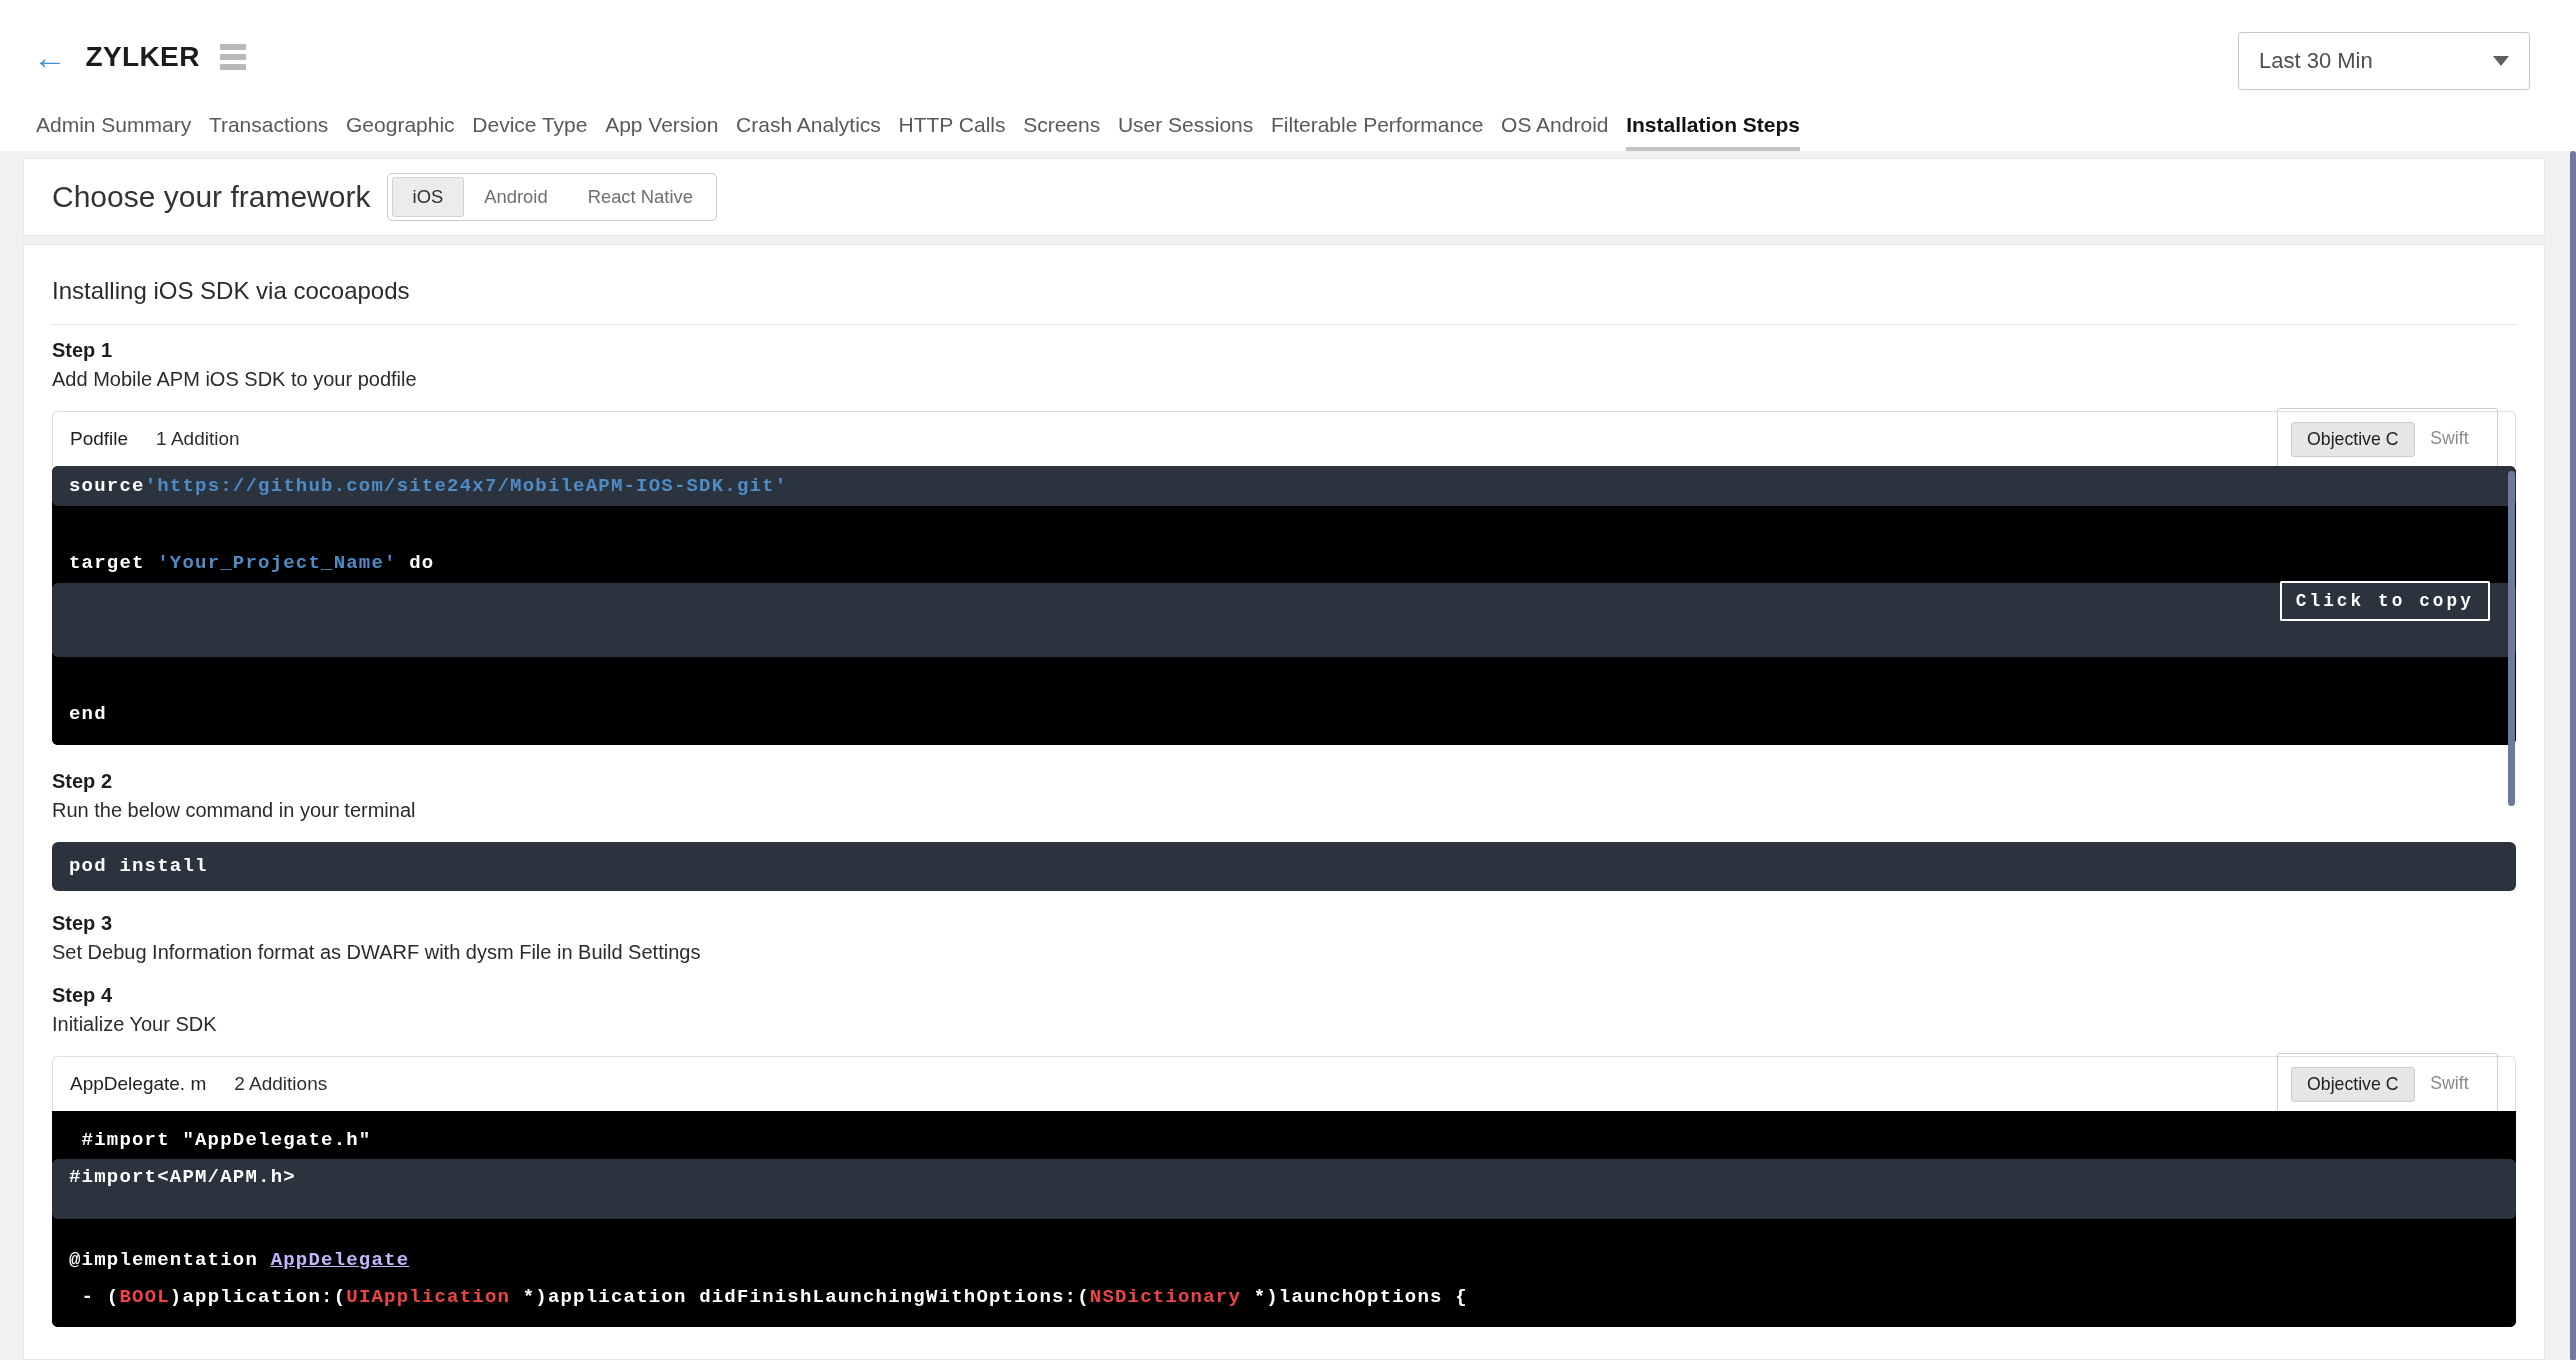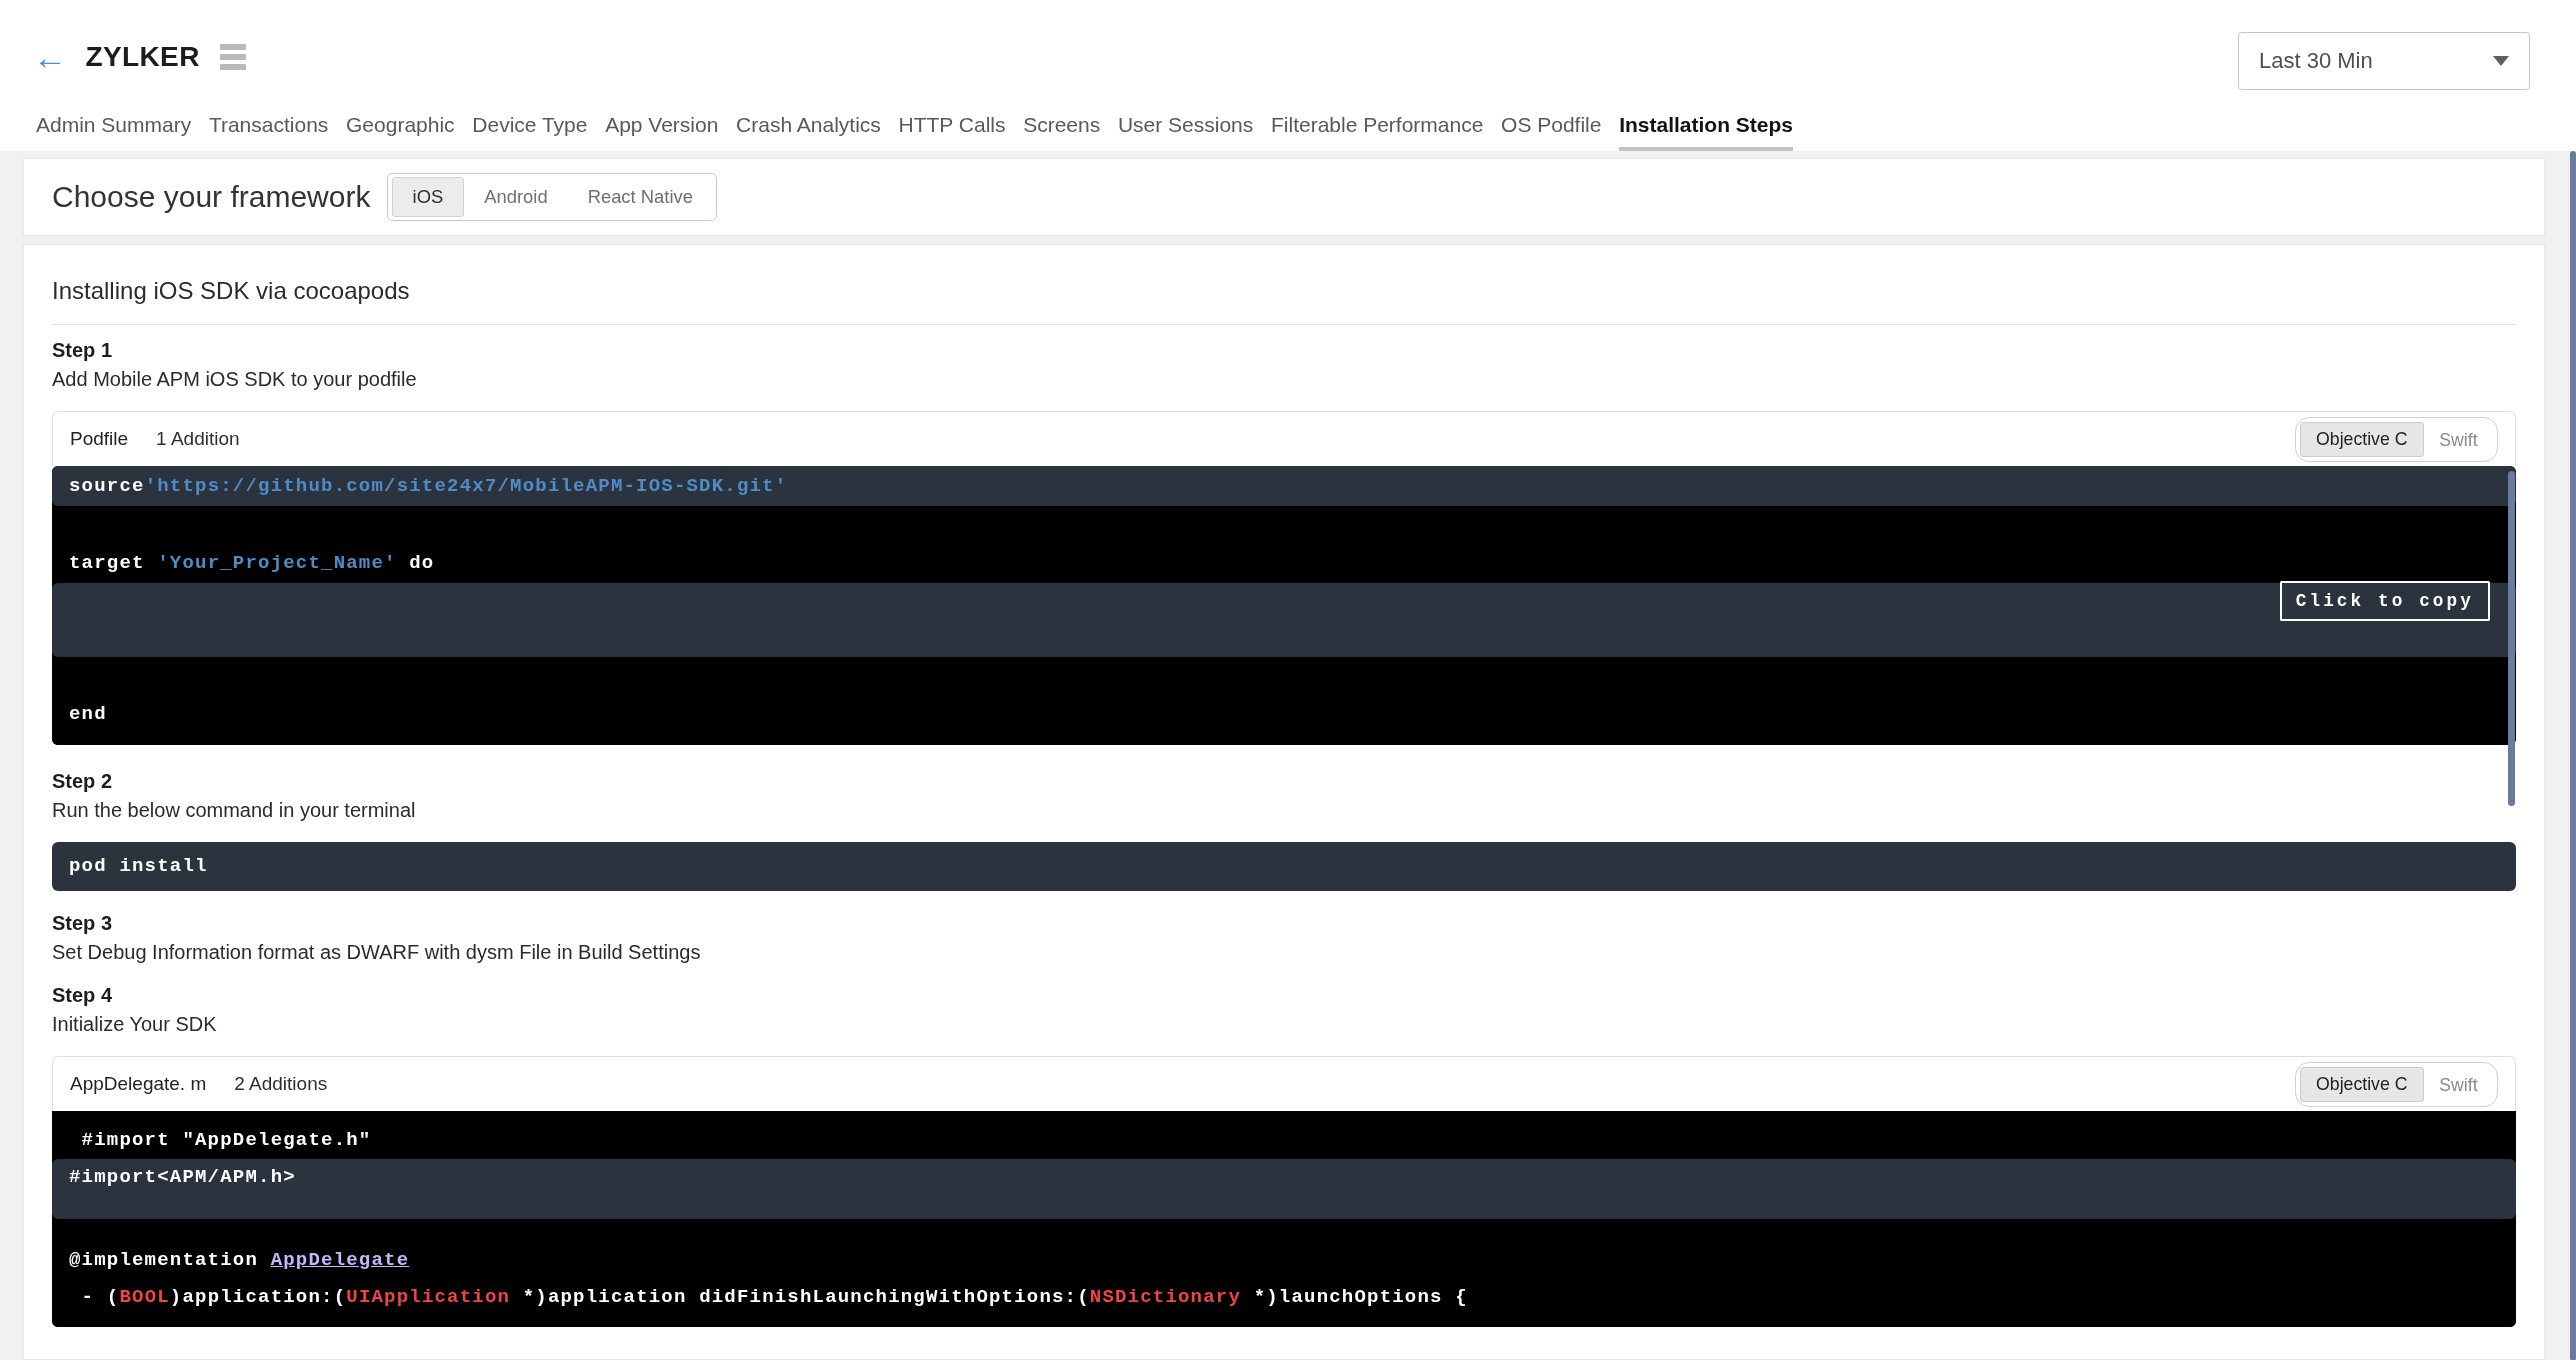--- a/index.html
+++ b/index.html
@@ -38,21 +38,21 @@
   .divider { height:1.5px; background:#e2e2e2; margin-bottom:14px; }
   .step-title { font-size:20px; font-weight:700; color:#1d1d1d; margin:4.6px 0 6.1px 0; }
   .step-desc { font-size:20px; color:#2b2b2b; margin-bottom:20px; }
 
   
   .code-section { margin-bottom:7.7px; }
   .code-header { height:55px; border:0.8px solid #dedede; border-bottom:none; border-radius:6.1px 6.1px 0 0;
     display:flex; align-items:center; padding:0 17px; background:#fff; }
   .code-file { font-size:19px; color:#222; }
   .code-additions { font-size:19px; color:#2e2e2e; margin-left:28px; }
-  .lang-toggle { margin-left:auto; border:1.5px solid #cfcfcf; border-radius:14px; display:flex; align-items:flex-end; padding:4px; }
+  .lang-toggle { margin-left:auto; border:1.5px solid #cfcfcf; border-radius:3px; display:flex; align-items:flex-start; padding:13px; }
   .lang-item { font-size:17.7px; color:#8a8a8a; padding:6.1px 15.4px; cursor:pointer; border-radius:3.1px; white-space:nowrap; }
   .lang-item.selected { background:#e6e6e6; border:0.8px solid #cccccc; color:#222; }
 
   .code-block { position:relative; background:#000; border-radius:6.1px; font-family:"Liberation Mono", monospace;
     font-weight:700; font-size:19px; color:#fff; letter-spacing:1.2px; }
   .crow { padding:0 17px; }
   .crow-hl { background:#2b333e; border-radius:6.1px; }
   .crow-dark { background:#000; }
   .crow:first-child { padding-top:10.8px; }
   .crow:last-child { padding-bottom:10.8px; border-radius:0 0 6.1px 6.1px; }
@@ -104,21 +104,21 @@
       <span class="tab">Admin Summary</span>
       <span class="tab">Transactions</span>
       <span class="tab">Geographic</span>
       <span class="tab">Device Type</span>
       <span class="tab">App Version</span>
       <span class="tab">Crash Analytics</span>
       <span class="tab">HTTP Calls</span>
       <span class="tab">Screens</span>
       <span class="tab">User Sessions</span>
       <span class="tab">Filterable Performance</span>
-      <span class="tab">OS Podfile</span>
+      <span class="tab">OS Android</span>
       <span class="tab active">Installation Steps</span>
     </div>
   </div>
 
   <div class="card card-framework">
     <span class="framework-label">Choose your framework</span>
     <div class="seg-control">
       <span class="seg-item selected">iOS</span>
       <span class="seg-item">Android</span>
       <span class="seg-item">React Native</span>

